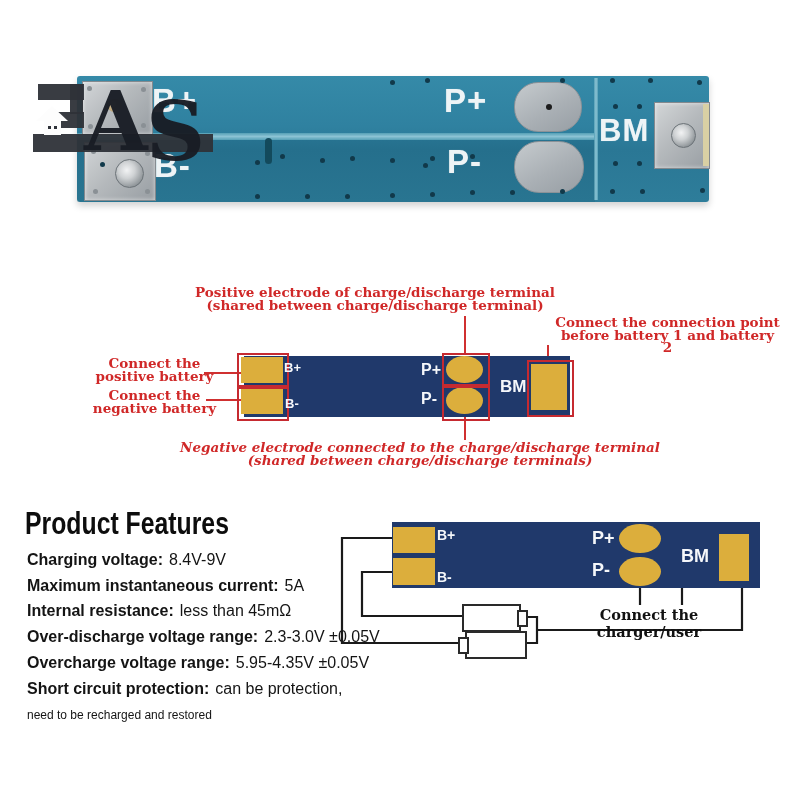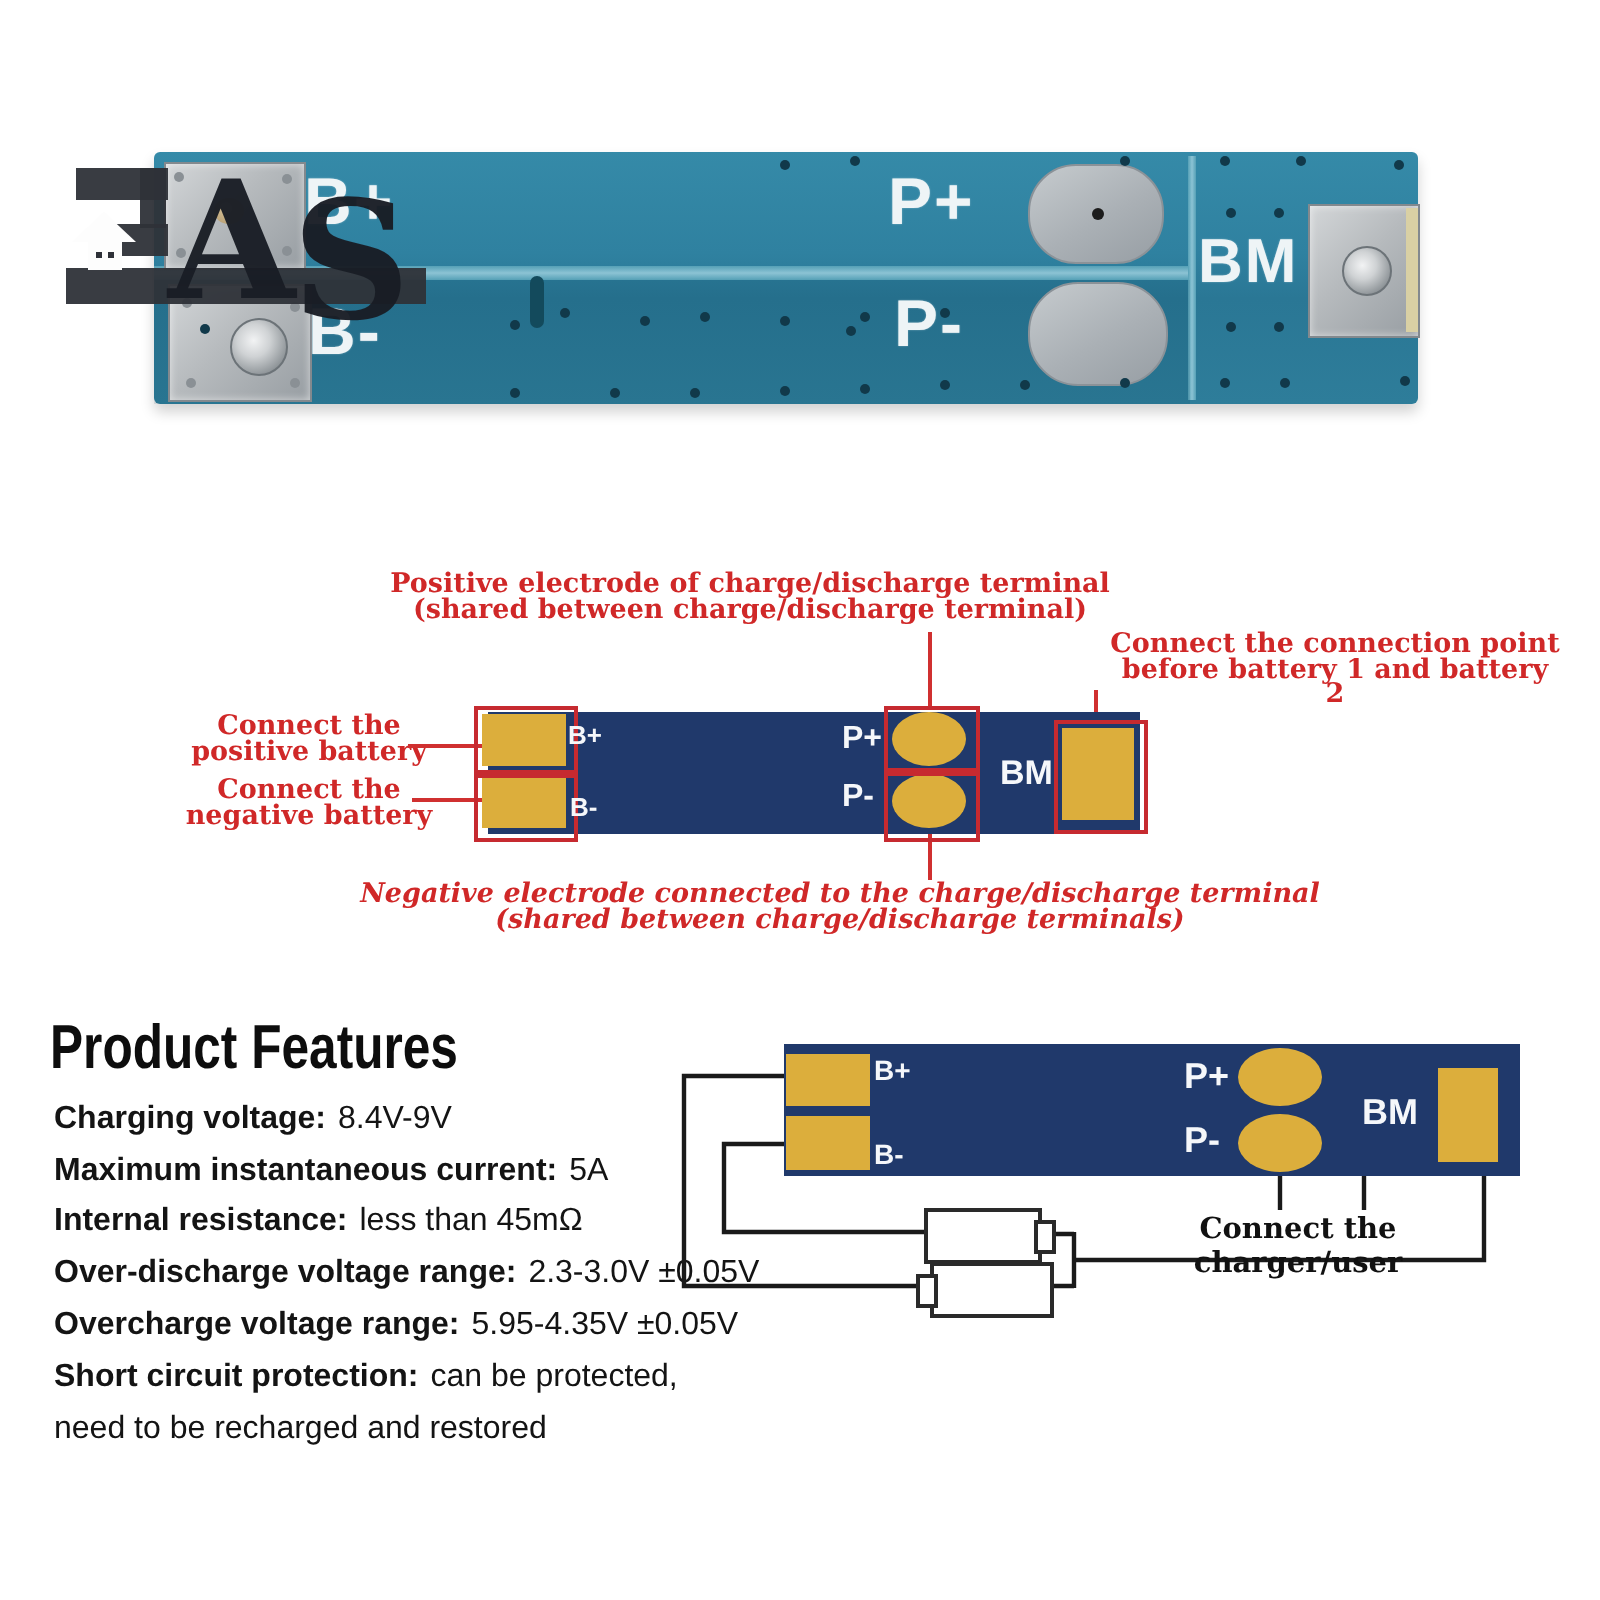--- a/index.html
+++ b/index.html
@@ -48,21 +48,21 @@
   .gold-pad{position:absolute;background:var(--pad-gold);}
   .gold-oval{position:absolute;background:var(--pad-gold);border-radius:50%;}
   .board-label{position:absolute;color:#f5f7fa;font-weight:bold;font-family:"Liberation Sans",sans-serif;}
 
   
   .features-title{position:absolute;left:25px;top:506px;font-size:31px;font-weight:bold;color:#0d0d0d;
     transform:scaleX(.80);transform-origin:left top;letter-spacing:0px;white-space:nowrap;}
   .features-list{position:absolute;left:27px;top:547px;width:400px;}
   .feat{height:25.8px;display:flex;align-items:center;font-size:16px;color:#141414;white-space:nowrap;}
   .feat .fl{font-weight:bold;margin-right:6px;}
-  .feat-cont{height:25.8px;display:flex;align-items:center;font-size:16px;color:#141414;}
+  .feat-cont{height:25.8px;display:flex;align-items:center;font-size:12px;color:#141414;}
 
   
   .wire-svg{position:absolute;left:330px;top:520px;}
   .battery{position:absolute;background:#fff;border:2px solid #2a2a2a;}
   .caption{position:absolute;left:558px;top:606px;width:182px;text-align:center;
     font-family:"DejaVu Serif",serif;font-weight:bold;font-size:14.5px;color:#111;}
 </style>
 </head>
 <body>
 
@@ -210,21 +210,21 @@
     <div class="feat">
         <span class="fl">Over-discharge voltage range:</span>
         <span class="fv">2.3-3.0V ±0.05V</span>
       </div>
     <div class="feat">
         <span class="fl">Overcharge voltage range:</span>
         <span class="fv">5.95-4.35V ±0.05V</span>
       </div>
     <div class="feat">
         <span class="fl">Short circuit protection:</span>
-        <span class="fv">can be protected,</span>
+        <span class="fv">can be protection,</span>
       </div>
     <div class="feat-cont">need to be recharged and restored</div>
   </div>
 
   <svg class="wire-svg" width="470" height="150" viewBox="0 0 470 150">
     <path d="M63,18 H12 V123 H128" fill="none" stroke="#1a1a1a" stroke-width="2.2"></path>
     <path d="M63,52 H32 V96 H132" fill="none" stroke="#1a1a1a" stroke-width="2.2"></path>
     <path d="M187,97 H207 M193,123 H207 M207,96 V124" fill="none" stroke="#1a1a1a" stroke-width="2.2"></path>
     <path d="M207,110 H412 V60" fill="none" stroke="#1a1a1a" stroke-width="2.2"></path>
     <path d="M330,16 H352 V85" fill="none" stroke="#1a1a1a" stroke-width="2.2"></path>

